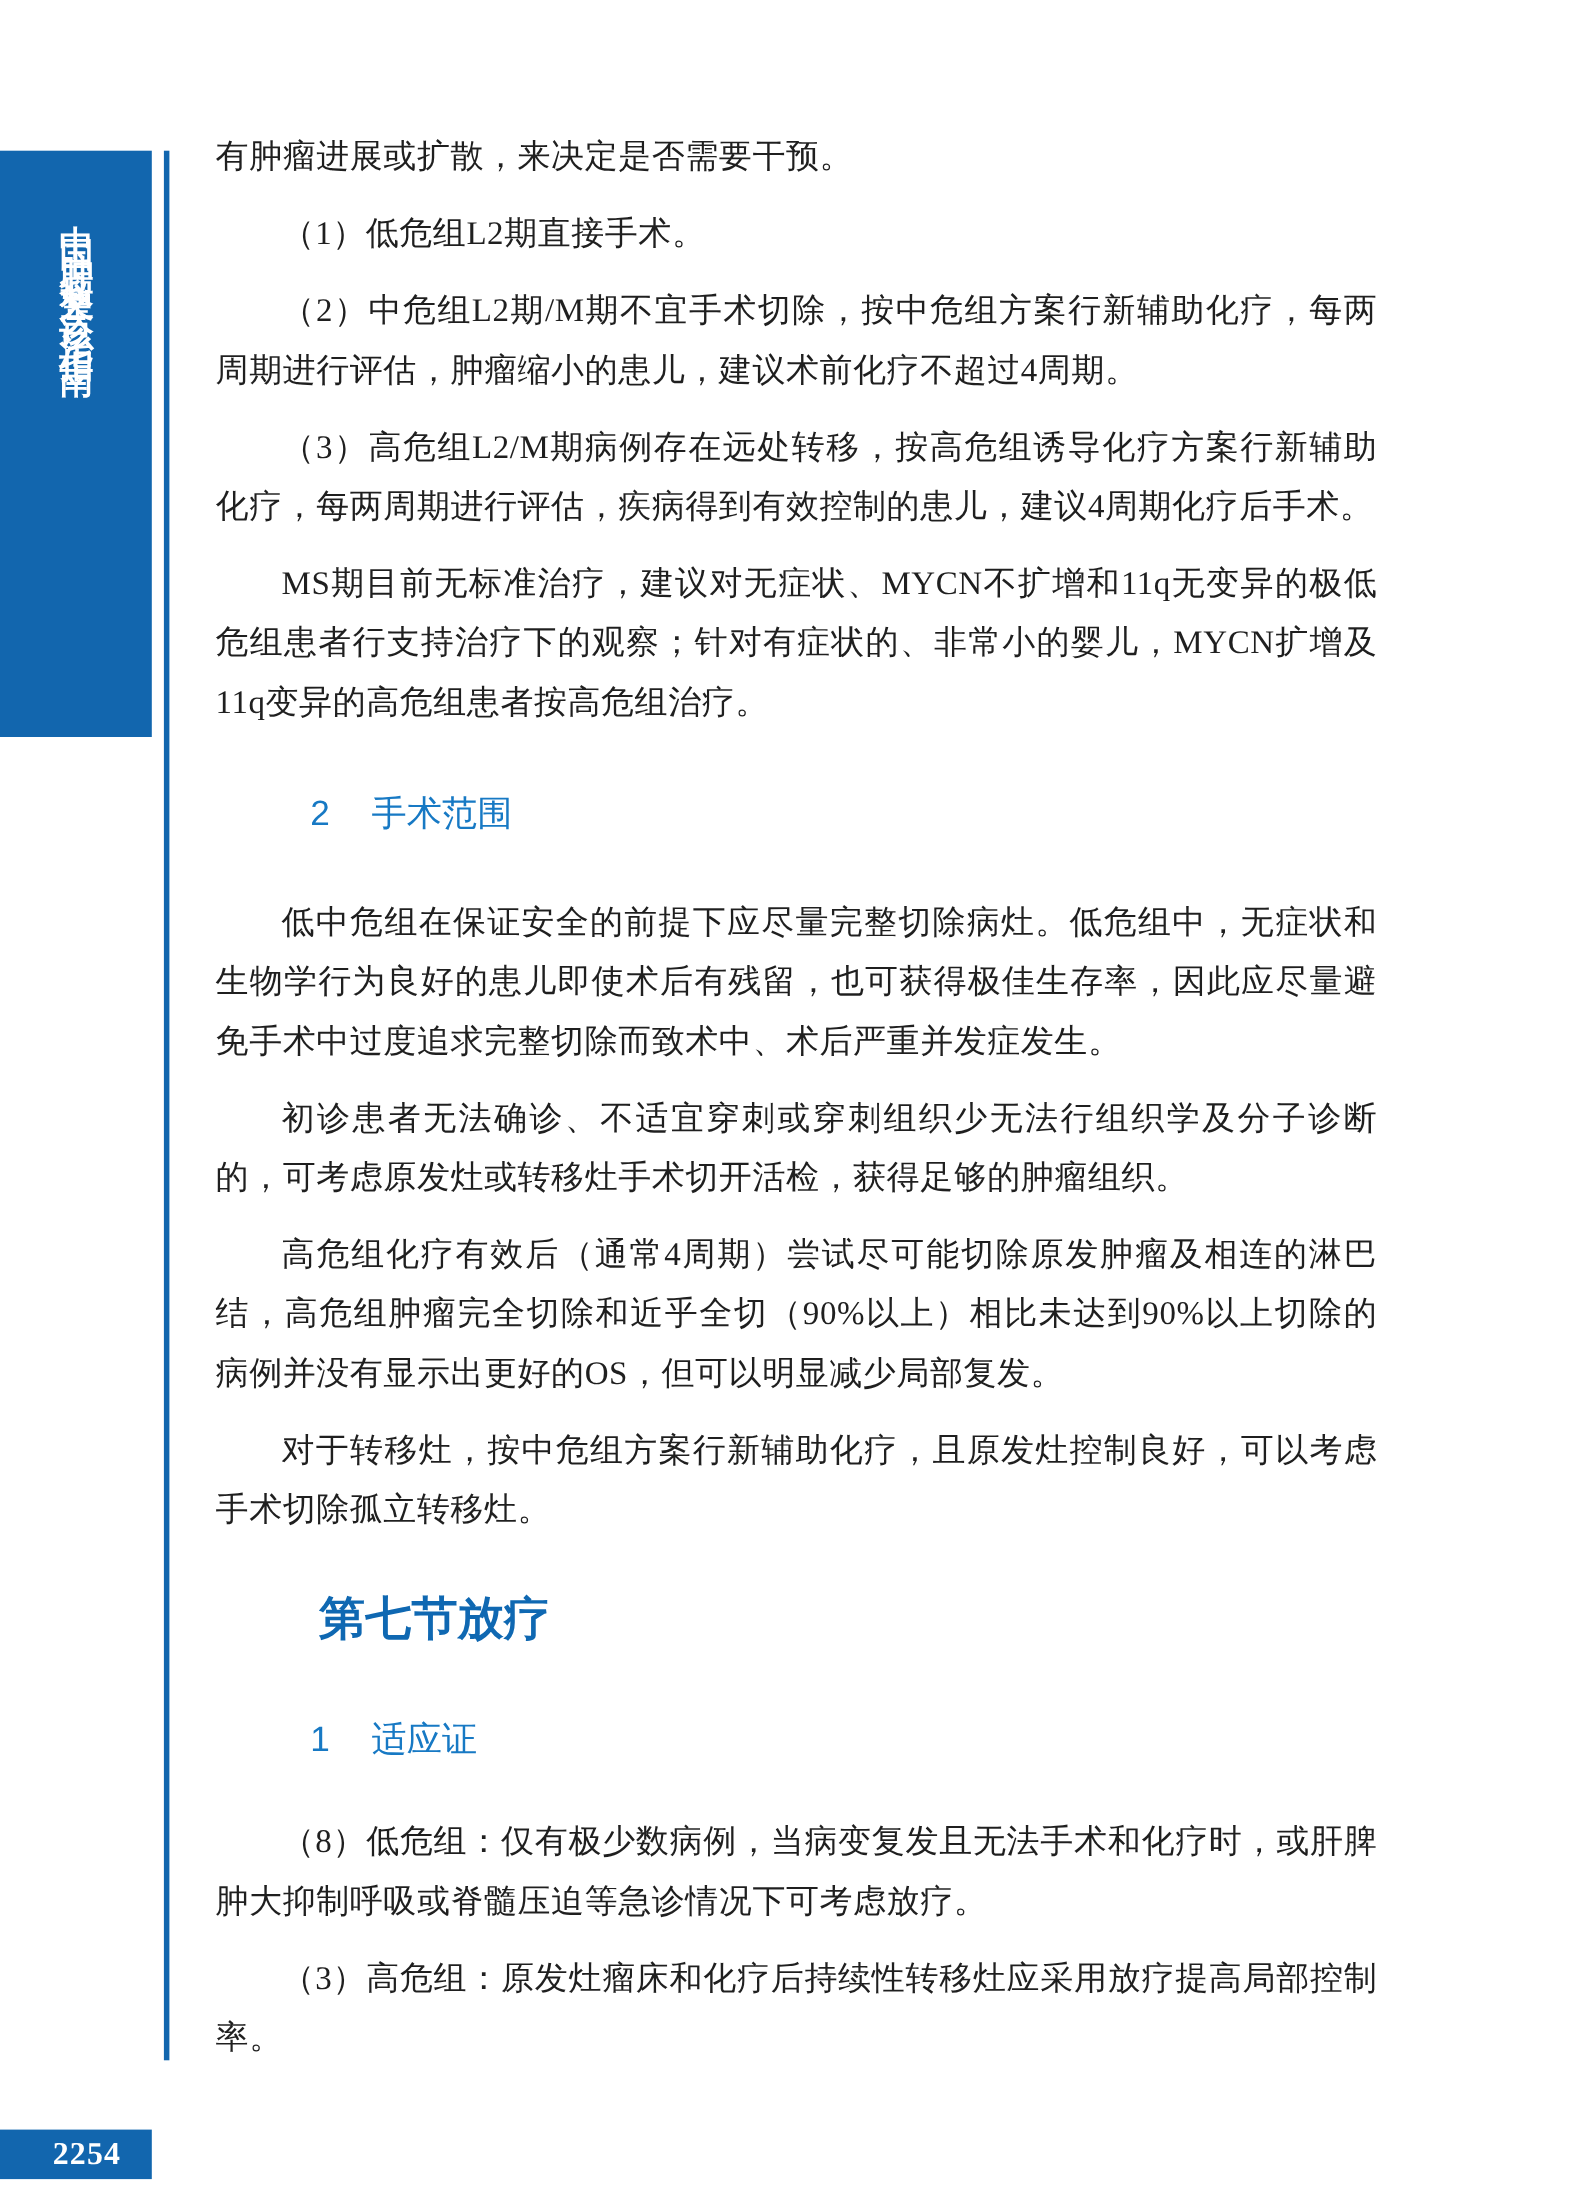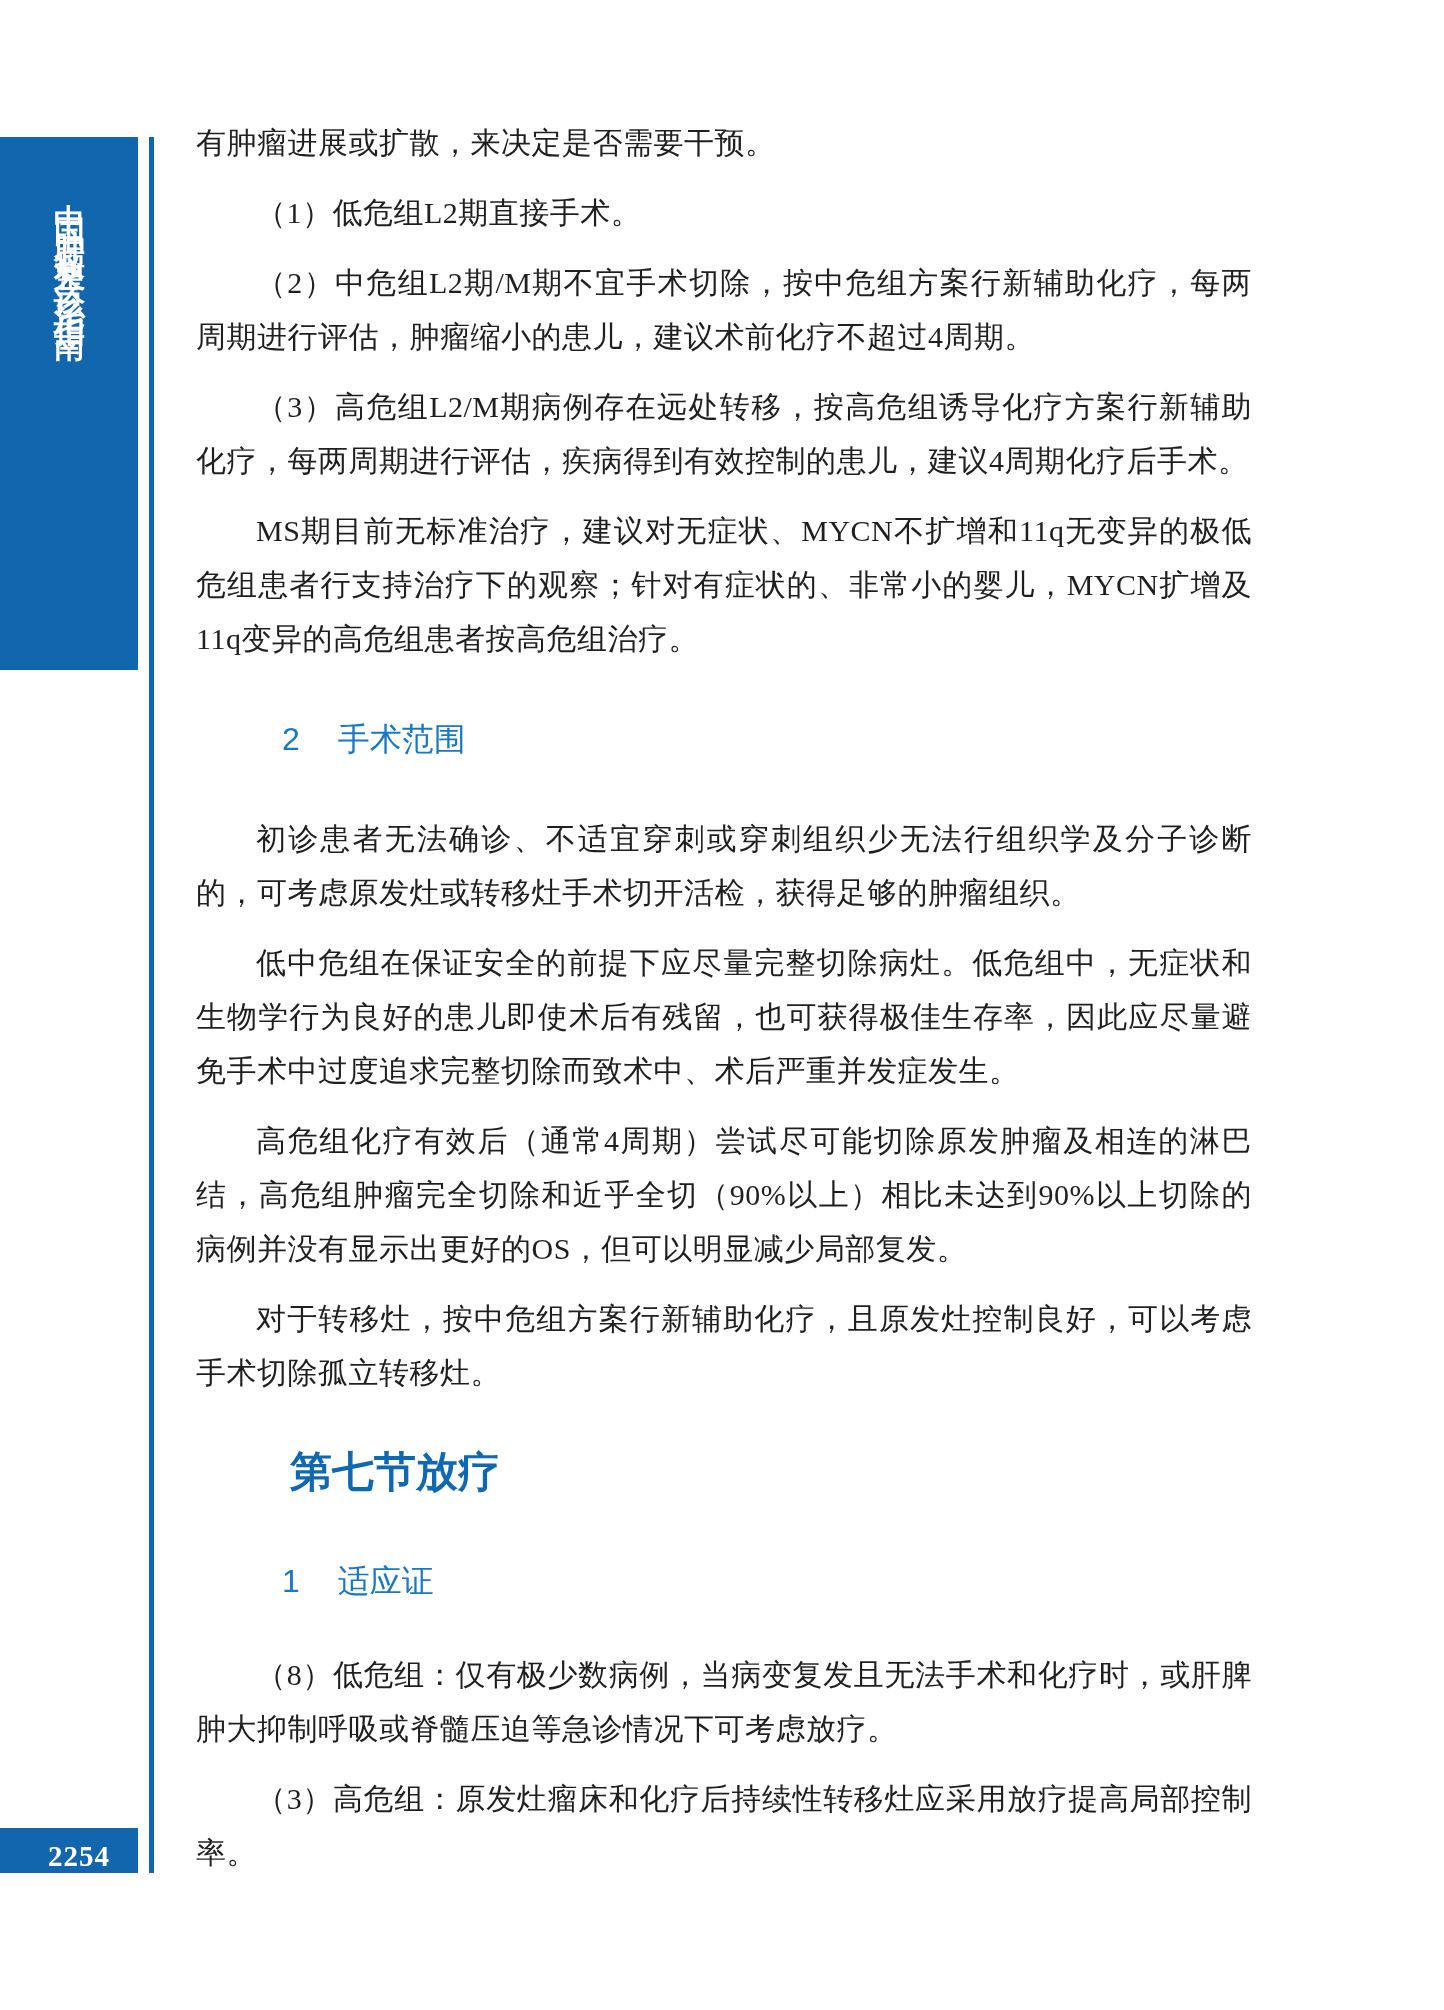--- a/index.html
+++ b/index.html
@@ -26,24 +26,24 @@
     letter-spacing:14px;
     color:#ffffff;
     white-space:nowrap;
   }
   .side-rule{
     position:absolute;left:149px;top:137px;
     width:5px;height:1736px;
     background:#1266ae;
   }
   .page-num-box{
-    position:absolute;left:0;top:1828px;
+    position:absolute;left:0;top:1936px;
     width:138px;height:45px;
     background:#1266ae;
-    display:flex;align-items:flex-end;justify-content:center;
+    display:flex;align-items:center;justify-content:center;
     padding-left:20px;box-sizing:border-box;
   }
   .page-num{
     font-family:"Liberation Serif","DejaVu Serif",serif;
     font-size:29px;font-weight:bold;color:#ffffff;
     letter-spacing:1px;
   }
   
   .main{
     position:absolute;left:180px;top:100px;
@@ -96,22 +96,22 @@
     <p class="para indent">（1）低危组L2期直接手术。</p>
     <p class="para indent">（2）中危组L2期/M期不宜手术切除，按中危组方案行新辅助化疗，每两周期进行评估，肿瘤缩小的患儿，建议术前化疗不超过4周期。</p>
     <p class="para indent">（3）高危组L2/M期病例存在远处转移，按高危组诱导化疗方案行新辅助化疗，每两周期进行评估，疾病得到有效控制的患儿，建议4周期化疗后手术。</p>
     <p class="para indent">MS期目前无标准治疗，建议对无症状、MYCN不扩增和11q无变异的极低危组患者行支持治疗下的观察；针对有症状的、非常小的婴儿，MYCN扩增及11q变异的高危组患者按高危组治疗。</p>
 
     <div class="sub-heading">
       <span>2</span>
       <span>手术范围</span>
     </div>
 
+    <p class="para indent">低中危组在保证安全的前提下应尽量完整切除病灶。低危组中，无症状和生物学行为良好的患儿即使术后有残留，也可获得极佳生存率，因此应尽量避免手术中过度追求完整切除而致术中、术后严重并发症发生。</p>
     <p class="para indent">初诊患者无法确诊、不适宜穿刺或穿刺组织少无法行组织学及分子诊断的，可考虑原发灶或转移灶手术切开活检，获得足够的肿瘤组织。</p>
-    <p class="para indent">低中危组在保证安全的前提下应尽量完整切除病灶。低危组中，无症状和生物学行为良好的患儿即使术后有残留，也可获得极佳生存率，因此应尽量避免手术中过度追求完整切除而致术中、术后严重并发症发生。</p>
     <p class="para indent">高危组化疗有效后（通常4周期）尝试尽可能切除原发肿瘤及相连的淋巴结，高危组肿瘤完全切除和近乎全切（90%以上）相比未达到90%以上切除的病例并没有显示出更好的OS，但可以明显减少局部复发。</p>
     <p class="para indent">对于转移灶，按中危组方案行新辅助化疗，且原发灶控制良好，可以考虑手术切除孤立转移灶。</p>
 
     <div class="chapter-heading">
       <span>第七节</span>
       <span>放疗</span>
     </div>
 
     <div class="sub-heading second">
       <span>1</span>

